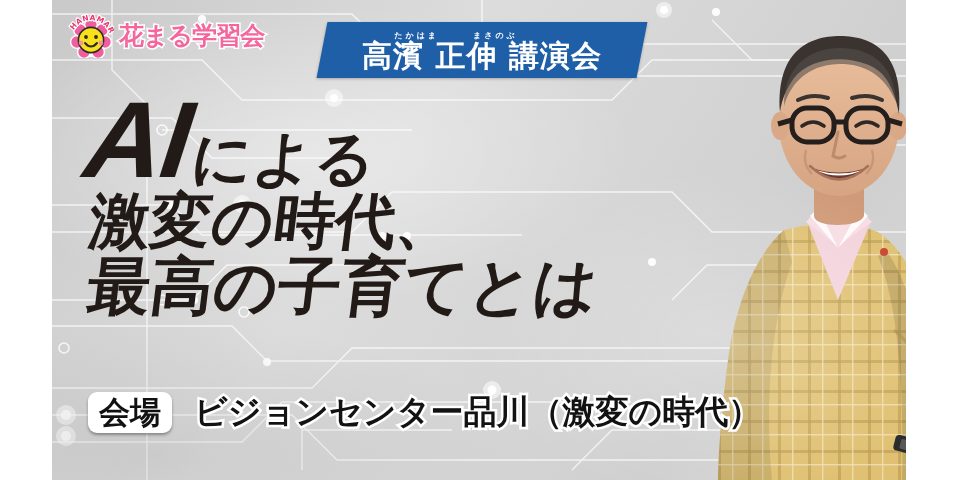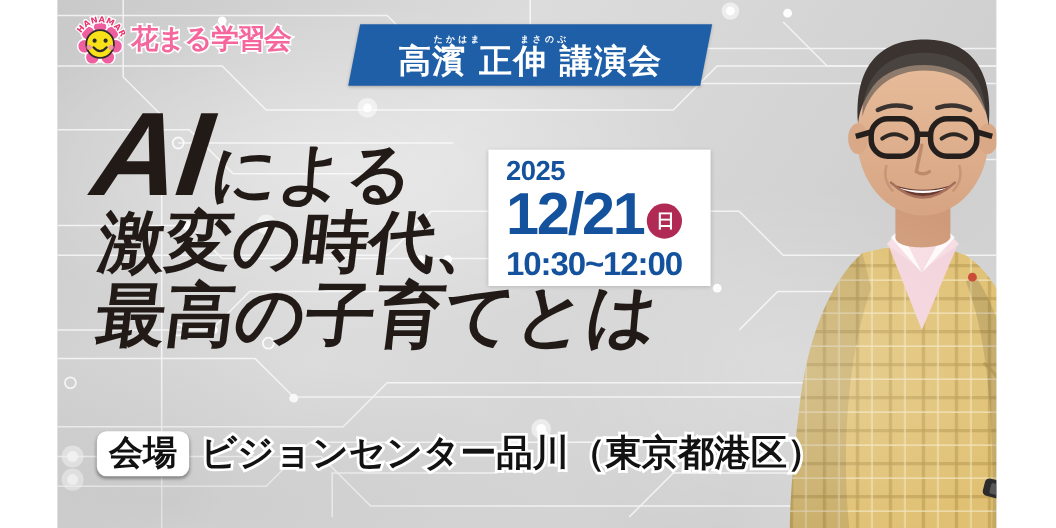--- a/index.html
+++ b/index.html
@@ -88,21 +88,21 @@
           display:flex;align-items:flex-end;margin-top:1px;}
   .d-badge{
     width:32px;height:32px;border-radius:50%;background:#b02a55;color:#fff;
     font-size:17px;font-weight:bold;display:flex;align-items:center;justify-content:center;
     margin-left:3px;margin-bottom:5px;flex:none;
     font-family:"DejaVu Sans","Liberation Sans",sans-serif;
   }
   .d-time{font-size:30px;font-weight:bold;line-height:1;letter-spacing:-1px;margin-top:4px;}
 
   
-  .venue{position:absolute;left:88px;top:392px;display:flex;align-items:center;gap:10px;}
+  .venue{position:absolute;left:88px;top:392px;display:flex;align-items:center;gap:22px;}
   .venue-label{
     background:#ffffff;border-radius:9px;padding:4px 11px;color:#111;
     font-size:31px;font-weight:bold;line-height:1.05;
     box-shadow:0 2px 3px rgba(0,0,0,.35);
     font-family:"DejaVu Sans","Liberation Sans",sans-serif;
   }
   .venue-text{
     font-size:33px;font-weight:bold;color:#121212;white-space:nowrap;line-height:1.05;
     -webkit-text-stroke:5px #ffffff;paint-order:stroke fill;
     font-family:"DejaVu Sans","Liberation Sans",sans-serif;
@@ -294,27 +294,19 @@
 
   <div class="headline">
     <div class="h-line h1">
       <span class="ai">AI</span>
       <span class="niyoru">による</span>
     </div>
     <div class="h-line h2">激変の時代、</div>
     <div class="h-line h3">最高の子育てとは</div>
   </div>
 
-  <div class="date-card">
-    <div class="d-year">2025</div>
-    <div class="d-main">
-      <span>12/21</span>
-      <span class="d-badge">日</span>
-    </div>
-    <div class="d-time">10:30~12:00</div>
-  </div>
 
   <div class="venue">
     <div class="venue-label">会場</div>
-    <div class="venue-text">ビジョンセンター品川（東京都港区）</div>
+    <div class="venue-text">ビジョンセンター品川（激変の時代）</div>
   </div>
 
 </div>
 
 </body></html>

